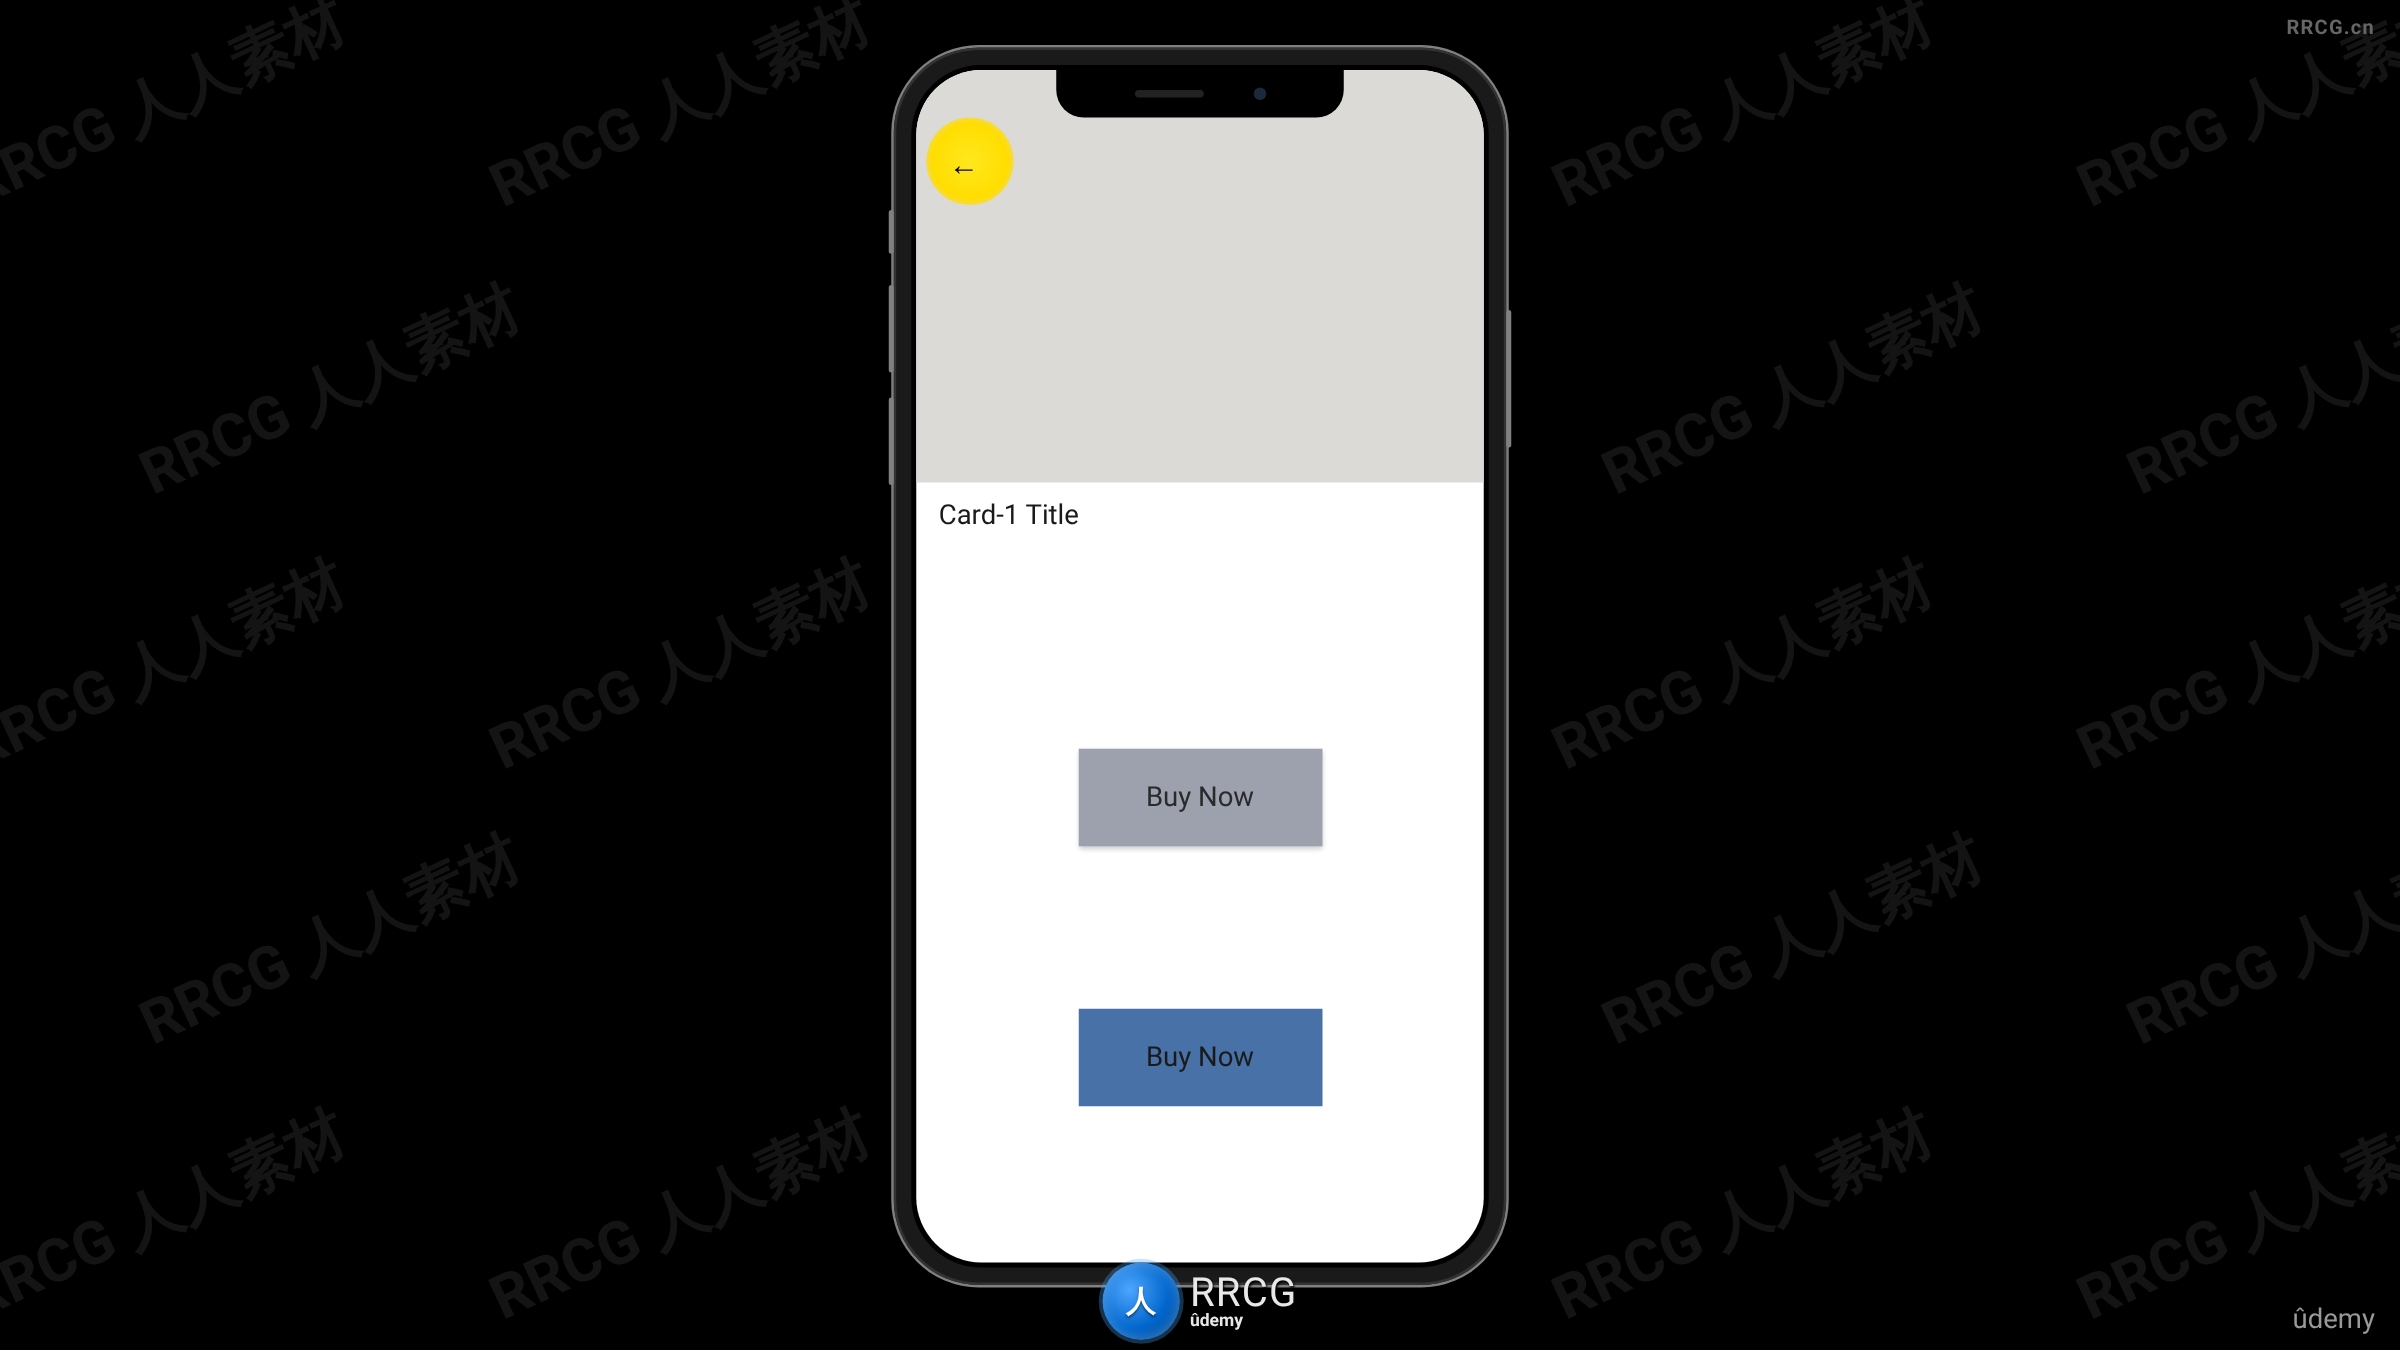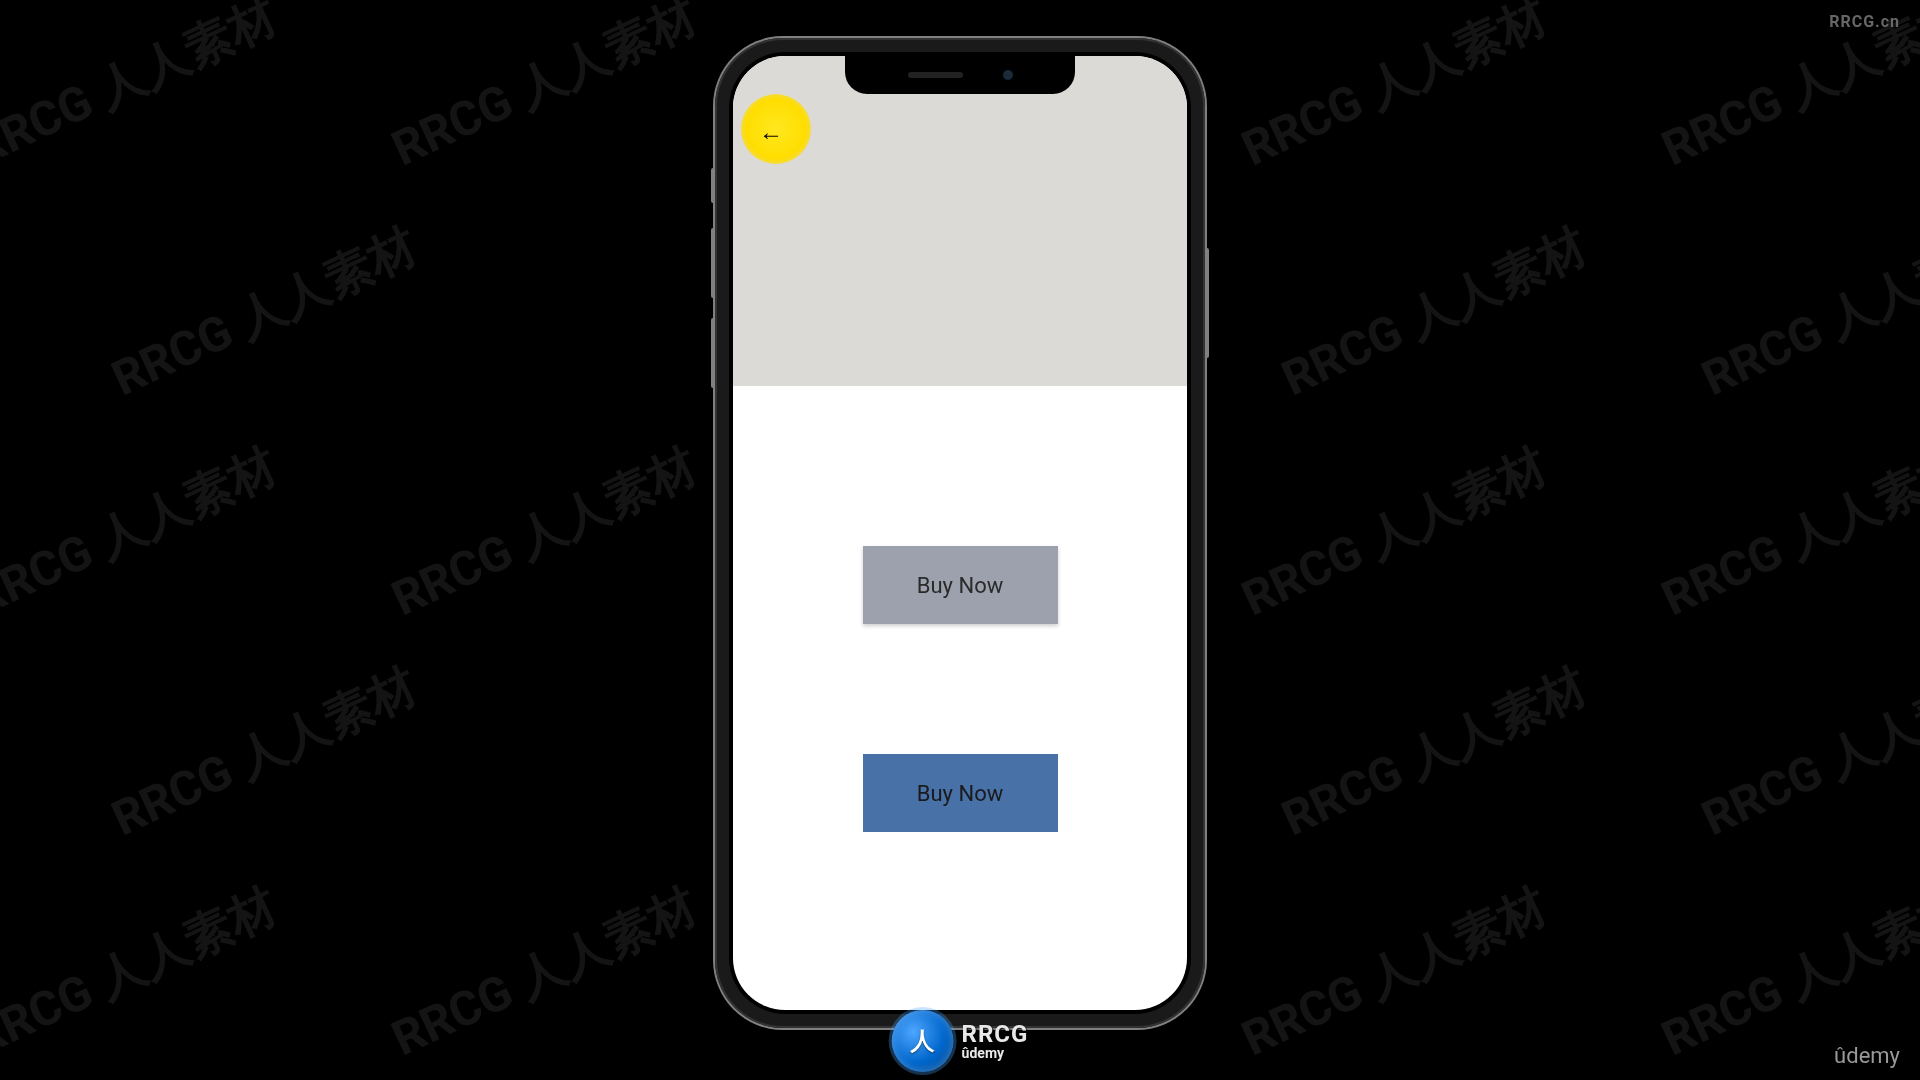--- a/index.html
+++ b/index.html
@@ -247,22 +247,22 @@
       text-shadow: 0 1px 2px rgba(0,0,0,0.5);
     }
     
     .logo-text {
       display: flex;
       flex-direction: column;
       line-height: 1;
     }
     
     .logo-text-main {
-      font-size: 24px;
-      font-weight: 700;
+      font-size: 32px;
+      font-weight: 400;
       color: #e8e8e8;
       letter-spacing: 1px;
       text-shadow: 1px 1px 2px #000;
     }
     
     .logo-text-sub {
       font-size: 14px;
       font-weight: bold;
       color: #e8e8e8;
       text-shadow: 1px 1px 2px #000;
@@ -309,20 +309,21 @@
       </div>
 
       <div class="app-content">
         <div class="hero-image">
           <div class="tap-highlight"></div>
           <div class="back-button">
             <span class="back-arrow">←</span>
           </div>
         </div>
 
+        <div class="card-title">Card-1 Title</div>
 
         <div class="content-area">
           <div class="buy-button-1">Buy Now</div>
           <div class="buy-button-2">Buy Now</div>
         </div>
       </div>
     </div>
   </div>
 </div>
 

